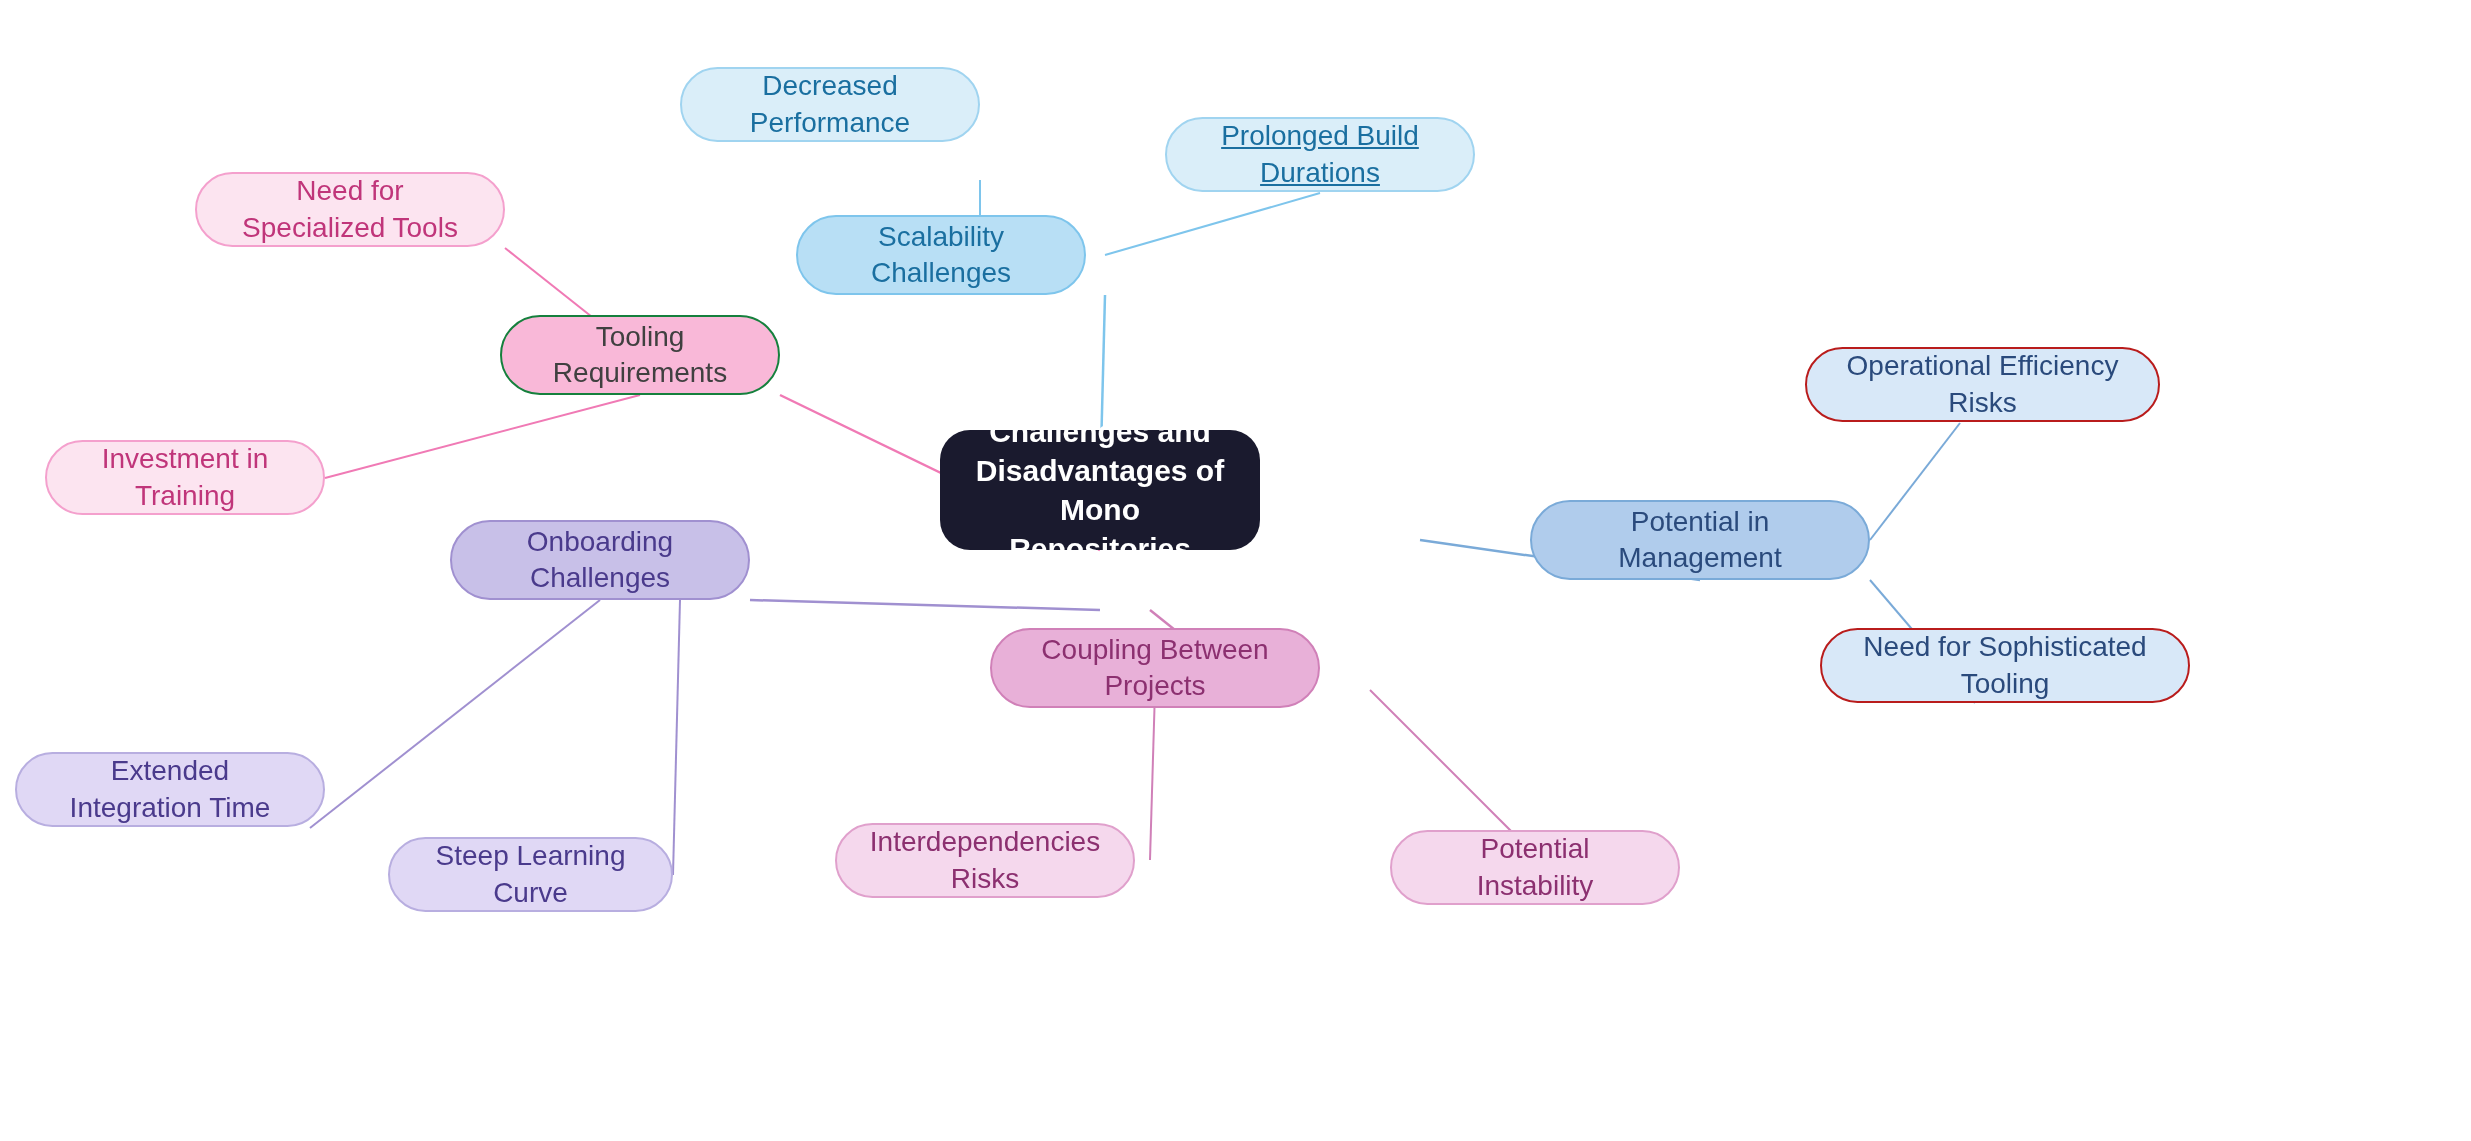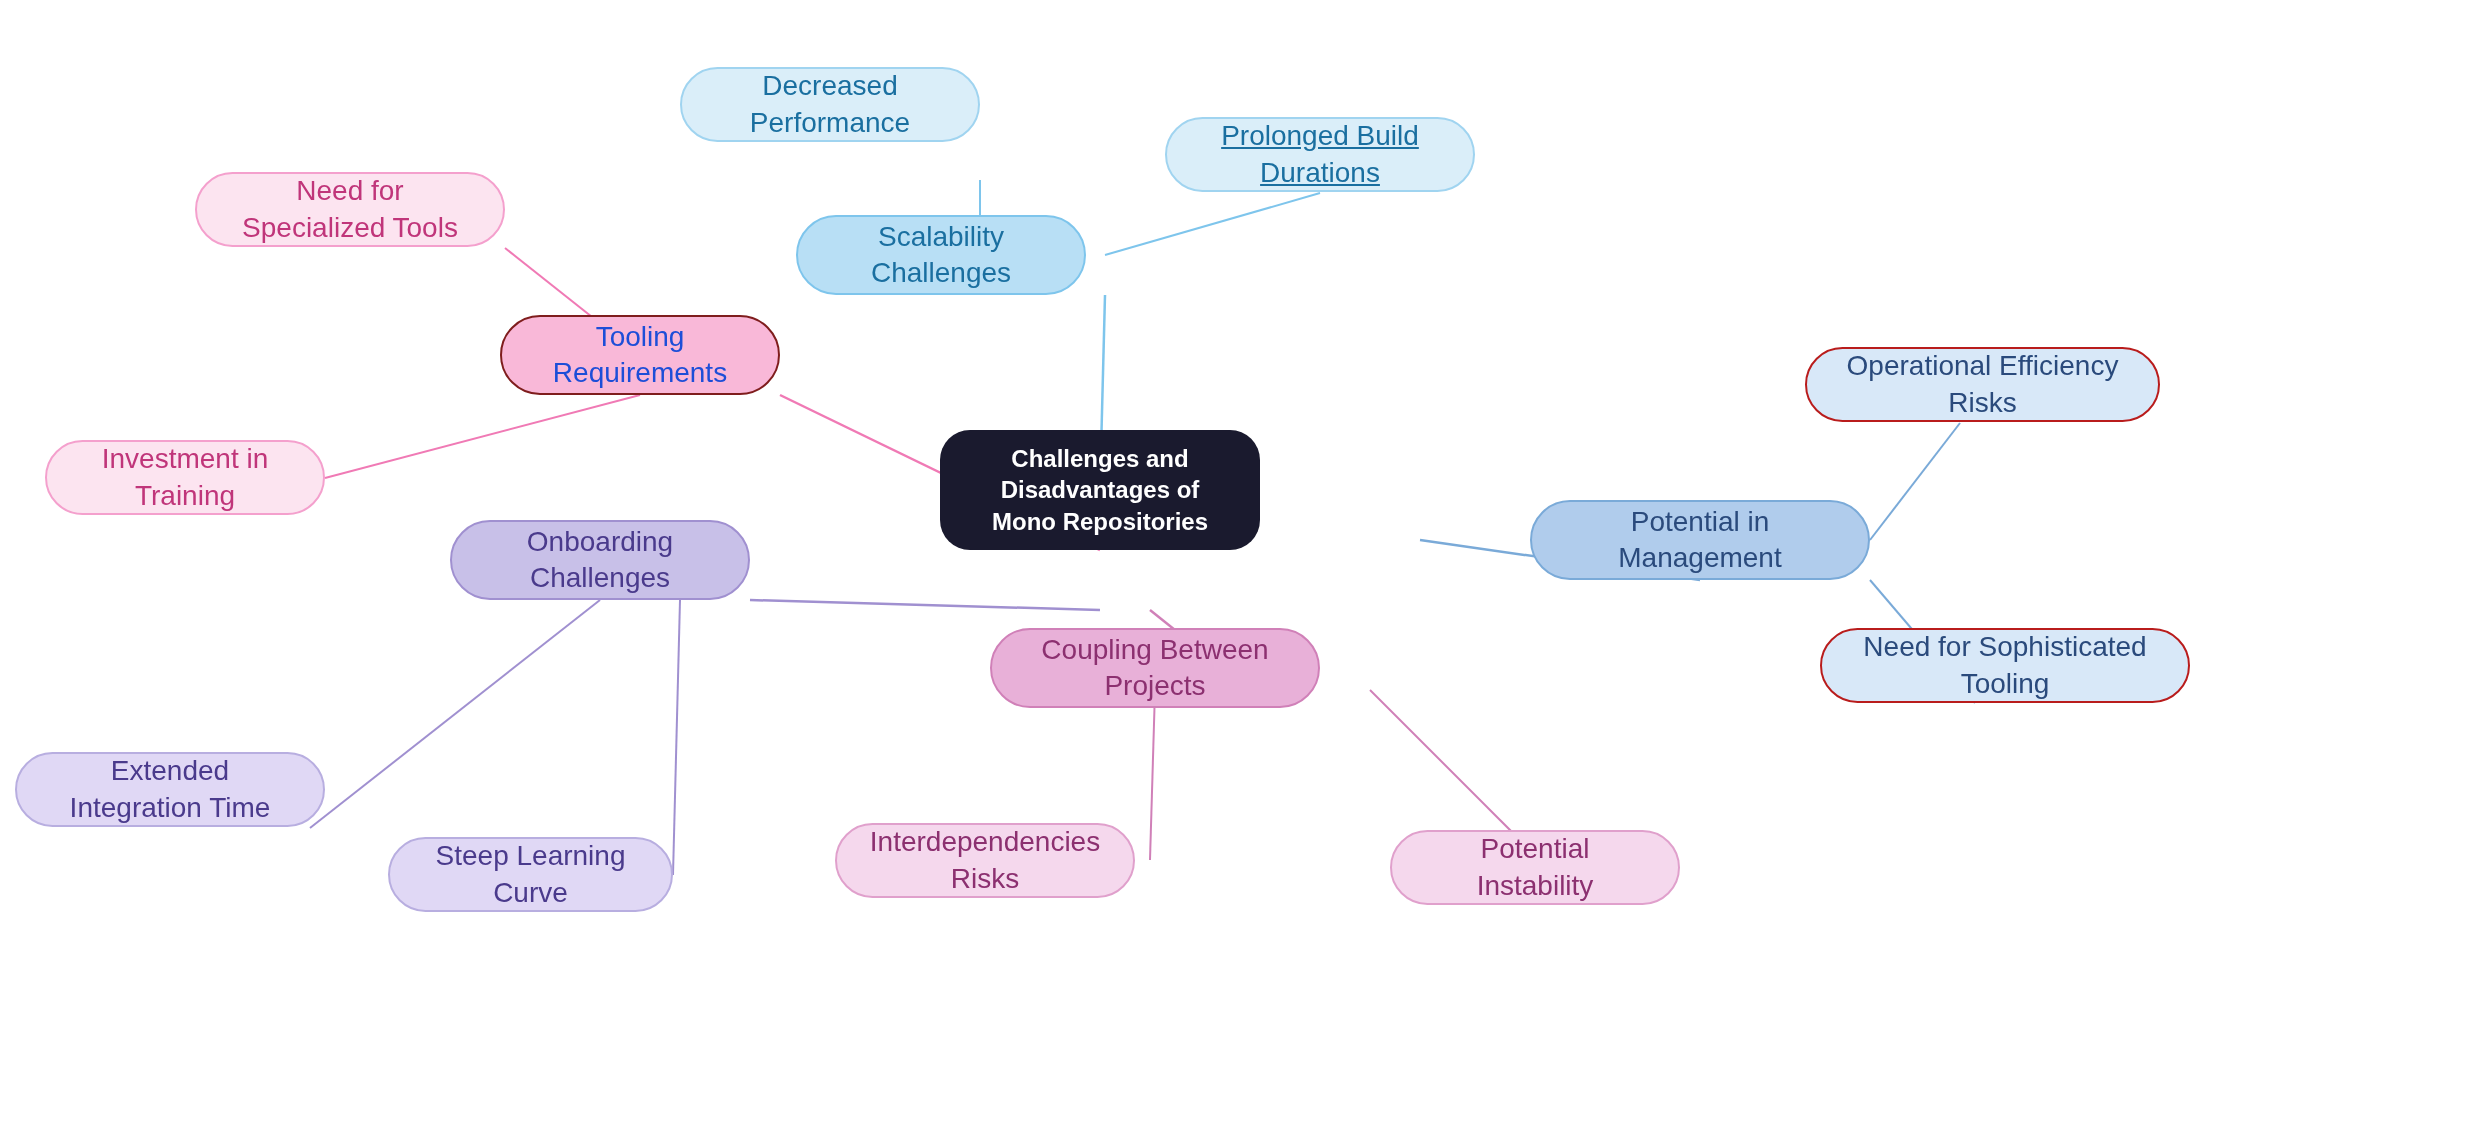--- a/index.html
+++ b/index.html
@@ -31,31 +31,31 @@
       justify-content: center;
       text-align: center;
       font-size: 28px;
       font-weight: 500;
       line-height: 1.3;
       padding: 18px 32px;
     }
     .node-center {
       background: #1a1a2e;
       color: #ffffff;
-      font-size: 24px;
+      font-size: 30px;
       font-weight: 600;
       border-radius: 30px;
       width: 320px;
       height: 120px;
     }
     
     .node-pink-main {
       background: #f9b8d8;
-      color: #1d4ed8;
-      border: 2px solid #7f1d1d;
+      color: #404040;
+      border: 2px solid #15803d;
     }
     .node-pink-child {
       background: #fce4f0;
       color: #c0357a;
       border: 2px solid #f4a0cd;
     }
     
     .node-blue-main {
       background: #b8dff5;
       color: #1a6fa0;

